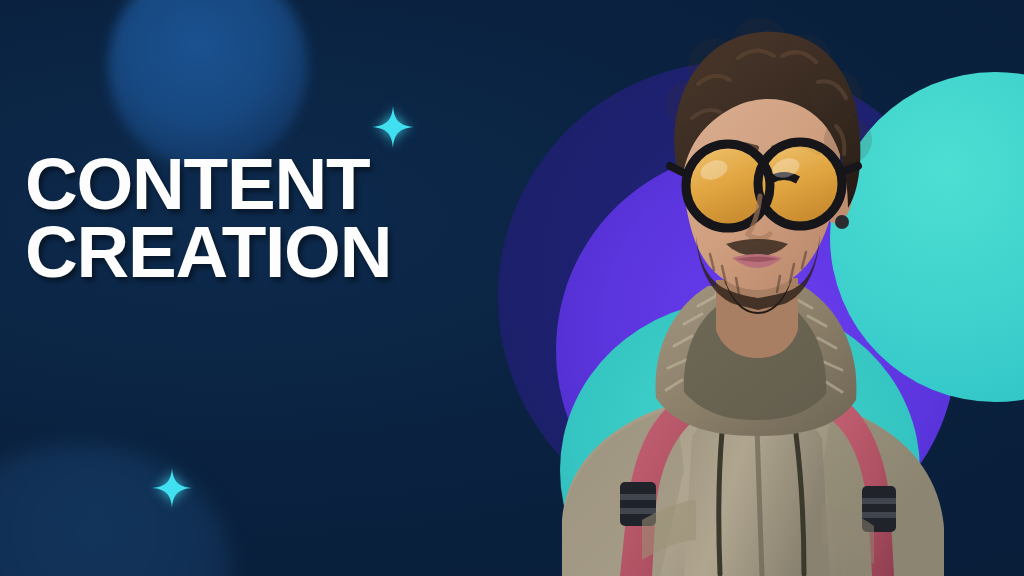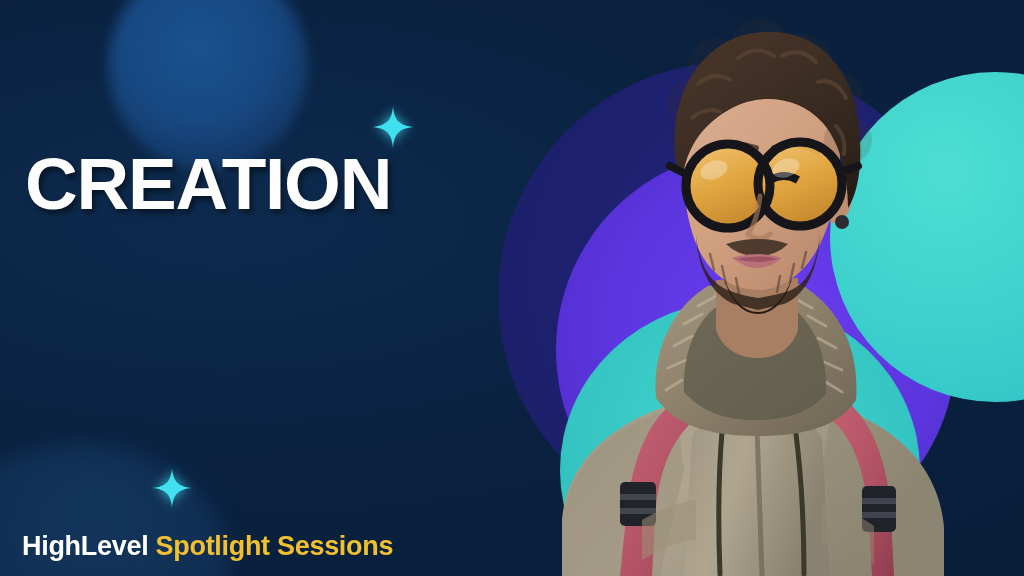--- a/index.html
+++ b/index.html
@@ -286,20 +286,18 @@
           <path d="M252 266 l4 18"></path>
           <path d="M266 278 l3 16"></path>
         <path d="M310 276 l-3 16"></path>
           <path d="M324 264 l-4 18"></path>
           <path d="M336 252 l-4 16"></path>
       </g>
     </svg>
   </div>
 
   <div class="headline">
+    <span class="line">CONTENT</span>
     <span class="line">CREATION</span>
   </div>
 
-  <div class="brand">
-    <span class="brand-main">HighLevel</span><span>&nbsp;</span><span class="brand-sub">Spotlight Sessions</span>
-  </div>
 
 </div>
 
 </body></html>

